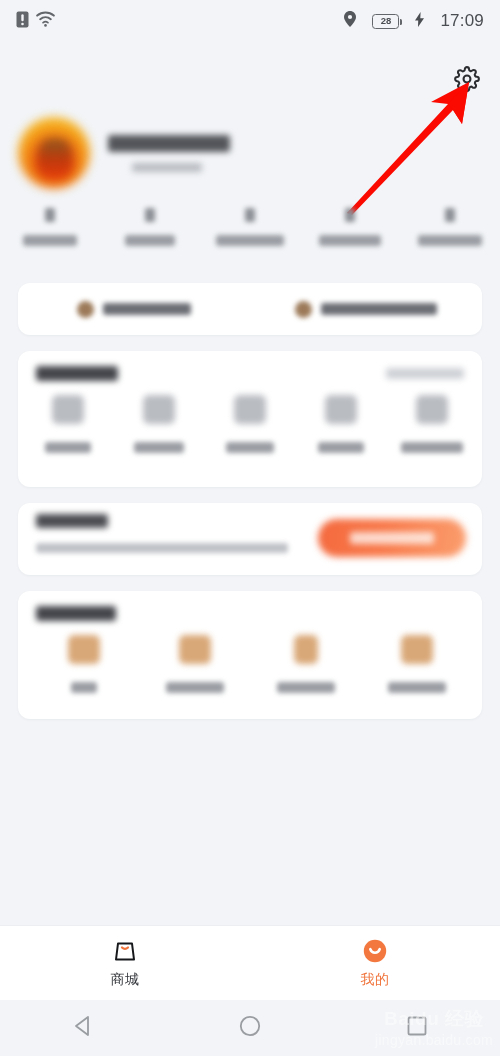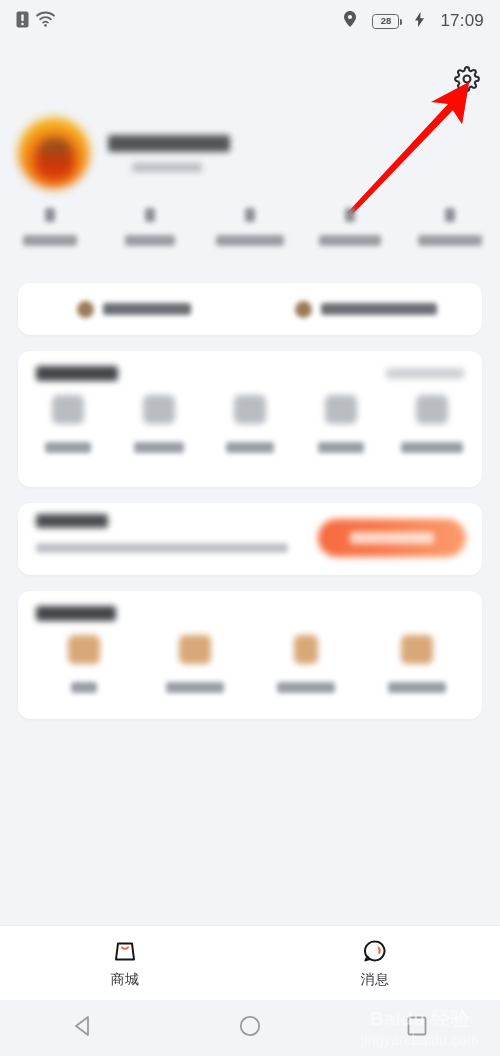--- a/index.html
+++ b/index.html
@@ -153,21 +153,21 @@
   
   .navbar {
     position: absolute; left: 0; top: 1000px;
     width: 500px; height: 56px;
     background: #f2f4f7;
     display: flex; align-items: center;
   }
   .nav-btn { flex: 1; display: flex; align-items: center; justify-content: center; cursor: pointer; }
 
   .watermark {
-    position: absolute; right: 16px; top: 1004px;
+    position: absolute; right: 2px; top: 1004px;
     width: 128px; height: 48px;
     display: flex; flex-direction: column; align-items: center; justify-content: center;
     opacity: .5; pointer-events: none;
   }
   .wm-main {
     font-size: 19px; font-weight: 700; color: #ffffff;
     letter-spacing: .5px; line-height: 1;
     text-shadow: 0 0 1px rgba(0,0,0,.05);
   }
   .wm-sub { font-size: 14px; color: #ffffff; margin-top: 4px; letter-spacing: .3px; }
@@ -341,28 +341,28 @@
   <div class="tabbar">
     <div class="tab">
       <span class="tab-ico">
         <svg width="26" height="26" viewBox="0 0 26 26" fill="none" stroke="#15171a" stroke-width="2" stroke-linejoin="round">
           <path d="M6 5.5 H20 L22 21.5 H4 Z"></path>
           <path d="M10 9.5 q3 3 6 0" stroke="#f0743c" stroke-width="2.2" stroke-linecap="round" fill="none"></path>
         </svg>
       </span>
       <span class="tab-label">商城</span>
     </div>
-    <div class="tab">
+    <div class="tab active">
       <span class="tab-ico">
-        <svg width="26" height="26" viewBox="0 0 26 26" fill="none" stroke="#15171a" stroke-width="2" stroke-linejoin="round">
-          <path d="M13 3.6a9.4 9.4 0 1 1-7.6 14.9L3.4 22.4l4.2-1.3A9.4 9.4 0 0 1 13 3.6z"></path>
-          <path d="M16.6 9.6a5 5 0 0 1 .6 5.2" stroke="#f0743c" stroke-width="2.2" stroke-linecap="round" fill="none"></path>
-        </svg>
-      </span>
-      <span class="tab-label">消息</span>
+        <svg width="26" height="26" viewBox="0 0 26 26">
+          <circle cx="13" cy="13" r="11.2" fill="#f2783f"></circle>
+          <path d="M8.3 11.2a4.9 4.9 0 0 0 9.4 0" fill="none" stroke="#ffffff" stroke-width="2.6" stroke-linecap="round"></path>
+        </svg>
+      </span>
+      <span class="tab-label">我的</span>
     </div>
   </div>
 
   <div class="navbar">
     <div class="nav-btn">
       <span>
         <svg width="24" height="24" viewBox="0 0 24 24">
           <path d="M17 3 L5 12 L17 21 Z" fill="none" stroke="#9a9da2" stroke-width="1.8" stroke-linejoin="round"></path>
         </svg>
       </span>

